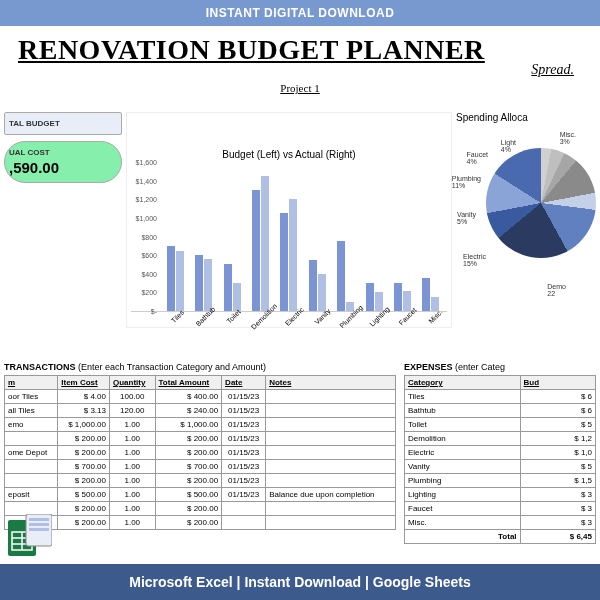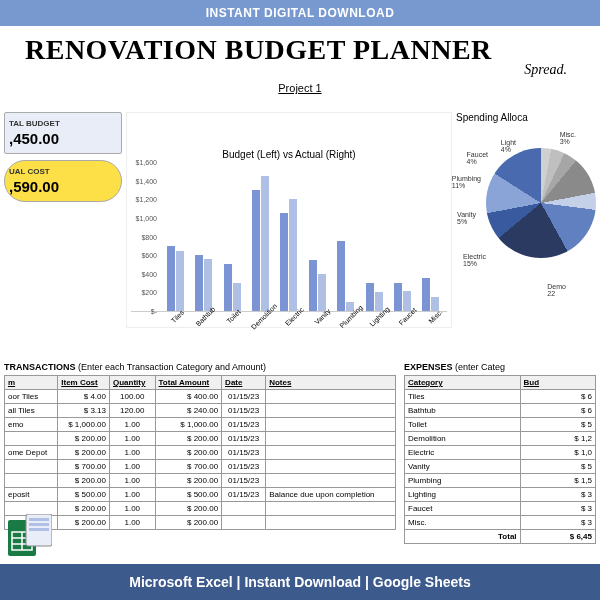--- a/index.html
+++ b/index.html
@@ -1,28 +1,28 @@
 <!DOCTYPE html>
 <html><head>
 <meta charset="utf-8">
 <style>
 * { box-sizing: border-box; margin: 0; padding: 0; }
 body { font-family: Arial, sans-serif; background: #fff; width: 600px; height: 600px; overflow: hidden; position: relative; }
 .banner { background: #7799d0; color: #fff; text-align: center; padding: 6px 0; font-size: 12px; font-weight: bold; letter-spacing: 0.5px; }
-.title-area { padding: 8px 25px 2px; }
+.title-area { padding: 8px 18px 2px; text-decoration: underline; }
 .title { font-family: 'Times New Roman', serif; font-size: 28px; font-weight: bold; letter-spacing: 0.5px; }
 .subtitle { text-align: right; font-style: italic; font-family: 'Times New Roman', serif; font-size: 14px; margin-top: -4px; margin-right: 8px; }
-.project-label { text-align: center; font-size: 11px; text-decoration: underline; margin: 2px 0; }
+.project-label { text-align: center; font-size: 11px; text-decoration: underline; margin: 2px 0; font-family: Liberation Serif, serif; }
 .dashboard { display: flex; gap: 4px; padding: 16px 4px; height: 248px; }
 .kpis { display: flex; flex-direction: column; gap: 6px; width: 118px; flex-shrink: 0; }
 .kpi { border: 1px solid #aaa; border-radius: 2px; padding: 6px 4px; }
 .kpi-label { font-size: 8px; font-weight: bold; color: #333; }
 .kpi-value { font-size: 15px; font-weight: bold; margin-top: 2px; }
 .kpi.total { background: #e8edf7; }
-.kpi.actual { background: #fde047; border-radius: 21px; }
+.kpi.actual { background: #86efac; border-radius: 21px; }
 .kpi.under { background: #c6f0c6; }
 .kpi.under .kpi-label { color: #1a6b1a; }
 .bar-chart { flex: 1; position: relative; border: 1px solid #eee; padding: 4px; }
 .chart-title { text-align: center; font-size: 10px; margin-bottom: 2px; margin-top: 32px; }
 .bars-area { height: 150px; position: relative; display: flex; align-items: flex-end; padding: 0 2px 0 30px; border-bottom: 1px solid #ccc; }
 .y-axis { position: absolute; left: 0; top: 0; bottom: 0; width: 28px; }
 .y-tick { position: absolute; right: 2px; font-size: 7px; color: #555; transform: translateY(50%); }
 .bar-group { flex: 1; display: flex; align-items: flex-end; justify-content: center; gap: 1px; height: 100%; }
 .bar { width: 8px; background: #6b85c8; }
 .bar.budget { background: #7a94d4; }
@@ -57,21 +57,20 @@
   <div class="title">RENOVATION BUDGET PLANNER</div>
   <div class="subtitle">Spread.</div>
 </div>
 
 <div class="project-label">Project 1</div>
 
 <div class="dashboard">
   <div class="kpis">
     <div class="kpi total">
       <div class="kpi-label">TAL BUDGET</div>
-      <div class="kpi-value">,450.00</div>
     </div>
     <div class="kpi actual">
       <div class="kpi-label">UAL COST</div>
       <div class="kpi-value">,590.00</div>
     </div>
   </div>
 
   <div class="bar-chart">
     <div class="chart-title">Budget (Left) vs Actual (Right)</div>
     <div class="bars-area" id="bars-area">

